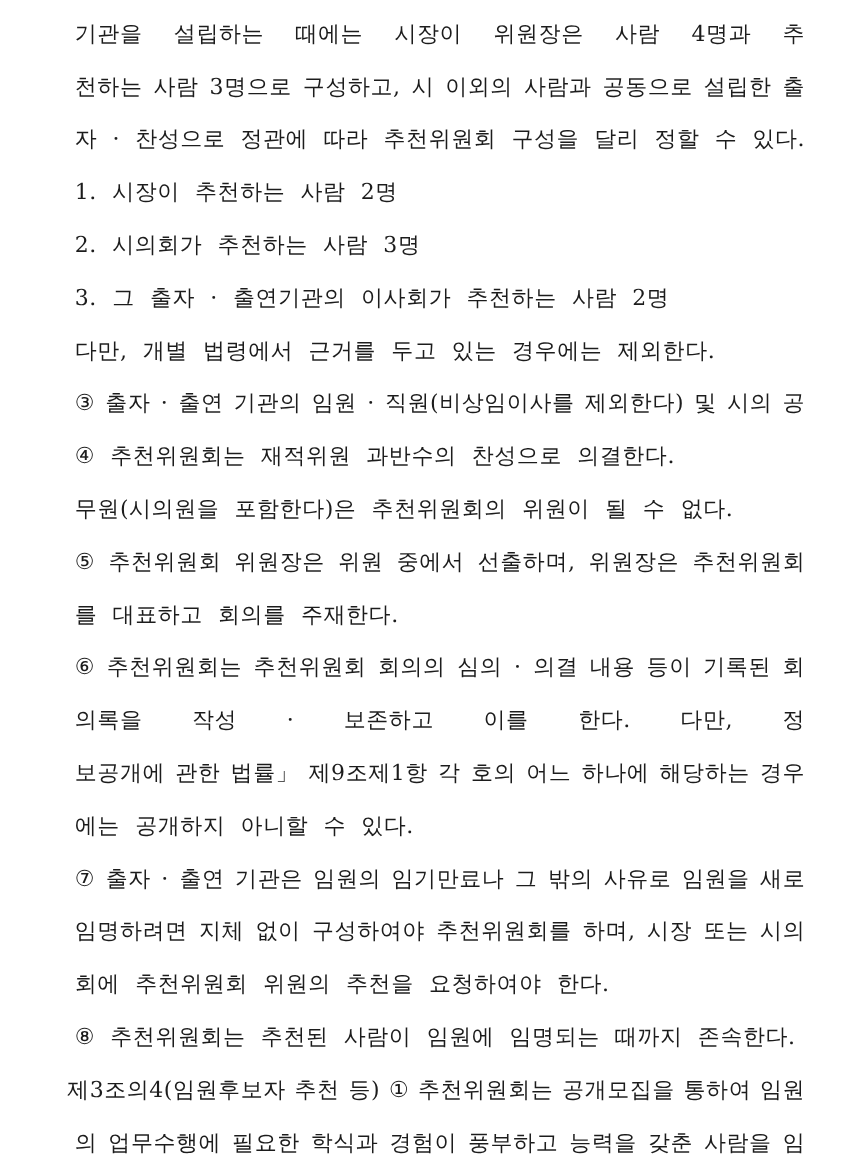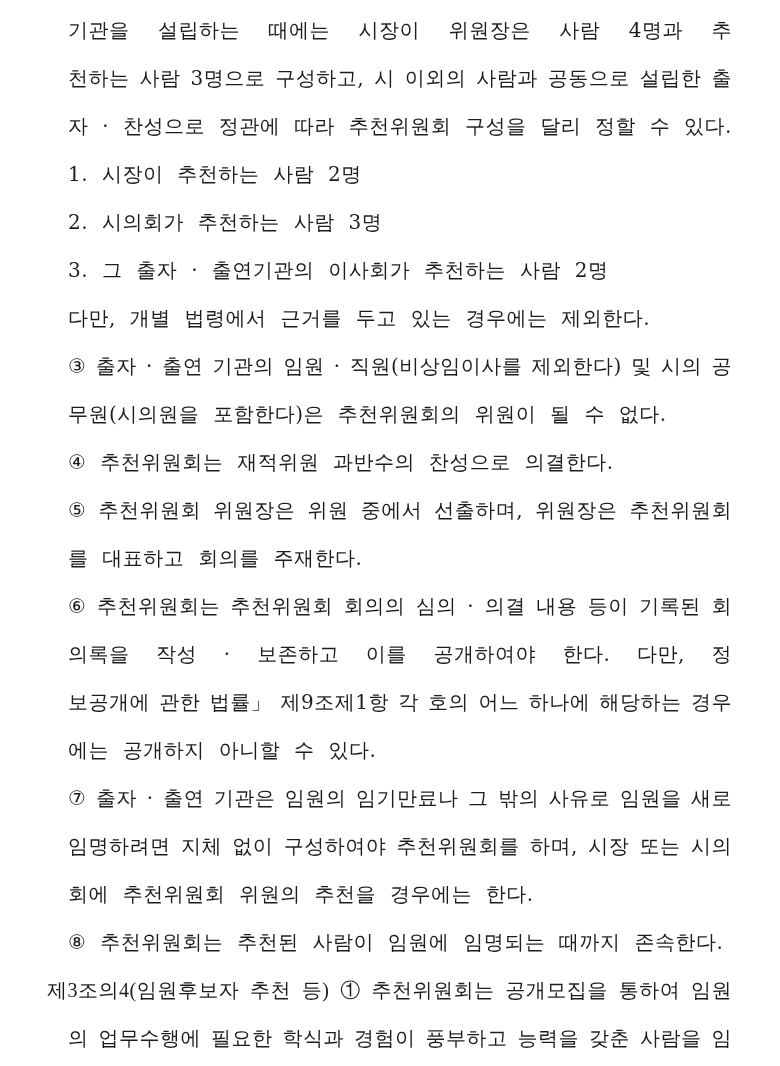--- a/index.html
+++ b/index.html
@@ -23,22 +23,21 @@
   }
   .line {
     height: 48px;
     line-height: 48px;
     margin-left: 21px;          
     overflow: hidden;
     white-space: nowrap;
     word-spacing: 7px;          
   }
   .line.outdent {
-    margin-left: 0;             
-    font-family: Liberation Serif, serif;
+    margin-left: 14px;             
   }
   .line.justify {
     display: flex;
     justify-content: space-between;
     align-items: baseline;
     white-space: nowrap;
   }
   .line.justify .word {
     flex: 0 0 auto;
   }
@@ -94,22 +93,22 @@
         <span class="word">출연</span>
         <span class="word">기관의</span>
         <span class="word">임원</span>
         <span class="word">·</span>
         <span class="word">직원(비상임이사를</span>
         <span class="word">제외한다)</span>
         <span class="word">및</span>
         <span class="word">시의</span>
         <span class="word">공</span>
       </div>
+      <div class="line">④ 추천위원회는 재적위원 과반수의 찬성으로 의결한다.</div>
       <div class="line">무원(시의원을 포함한다)은 추천위원회의 위원이 될 수 없다.</div>
-      <div class="line">④ 추천위원회는 재적위원 과반수의 찬성으로 의결한다.</div>
       <div class="line justify">
         <span class="word">⑤</span>
         <span class="word">추천위원회</span>
         <span class="word">위원장은</span>
         <span class="word">위원</span>
         <span class="word">중에서</span>
         <span class="word">선출하며,</span>
         <span class="word">위원장은</span>
         <span class="word">추천위원회</span>
       </div>
@@ -126,21 +125,20 @@
         <span class="word">등이</span>
         <span class="word">기록된</span>
         <span class="word">회</span>
       </div>
       <div class="line justify">
         <span class="word">의록을</span>
         <span class="word">작성</span>
         <span class="word">·</span>
         <span class="word">보존하고</span>
         <span class="word">이를</span>
-        <span class="word">공개하여야</span>
         <span class="word">한다.</span>
         <span class="word">다만,</span>
         <span class="word">정</span>
       </div>
       <div class="line justify">
         <span class="word">보공개에</span>
         <span class="word">관한</span>
         <span class="word">법률」</span>
         <span class="word">제9조제1항</span>
         <span class="word">각</span>
@@ -169,21 +167,21 @@
         <span class="word">임명하려면</span>
         <span class="word">지체</span>
         <span class="word">없이</span>
         <span class="word">구성하여야</span>
         <span class="word">추천위원회를</span>
         <span class="word">하며,</span>
         <span class="word">시장</span>
         <span class="word">또는</span>
         <span class="word">시의</span>
       </div>
-      <div class="line">회에 추천위원회 위원의 추천을 경우에는 한다.</div>
+      <div class="line">회에 추천위원회 위원의 추천을 요청하여야 한다.</div>
       <div class="line">⑧ 추천위원회는 추천된 사람이 임원에 임명되는 때까지 존속한다.</div>
       <div class="line justify outdent">
         <span class="word">제3조의4(임원후보자</span>
         <span class="word">추천</span>
         <span class="word">등)</span>
         <span class="word">①</span>
         <span class="word">추천위원회는</span>
         <span class="word">공개모집을</span>
         <span class="word">통하여</span>
         <span class="word">임원</span>

